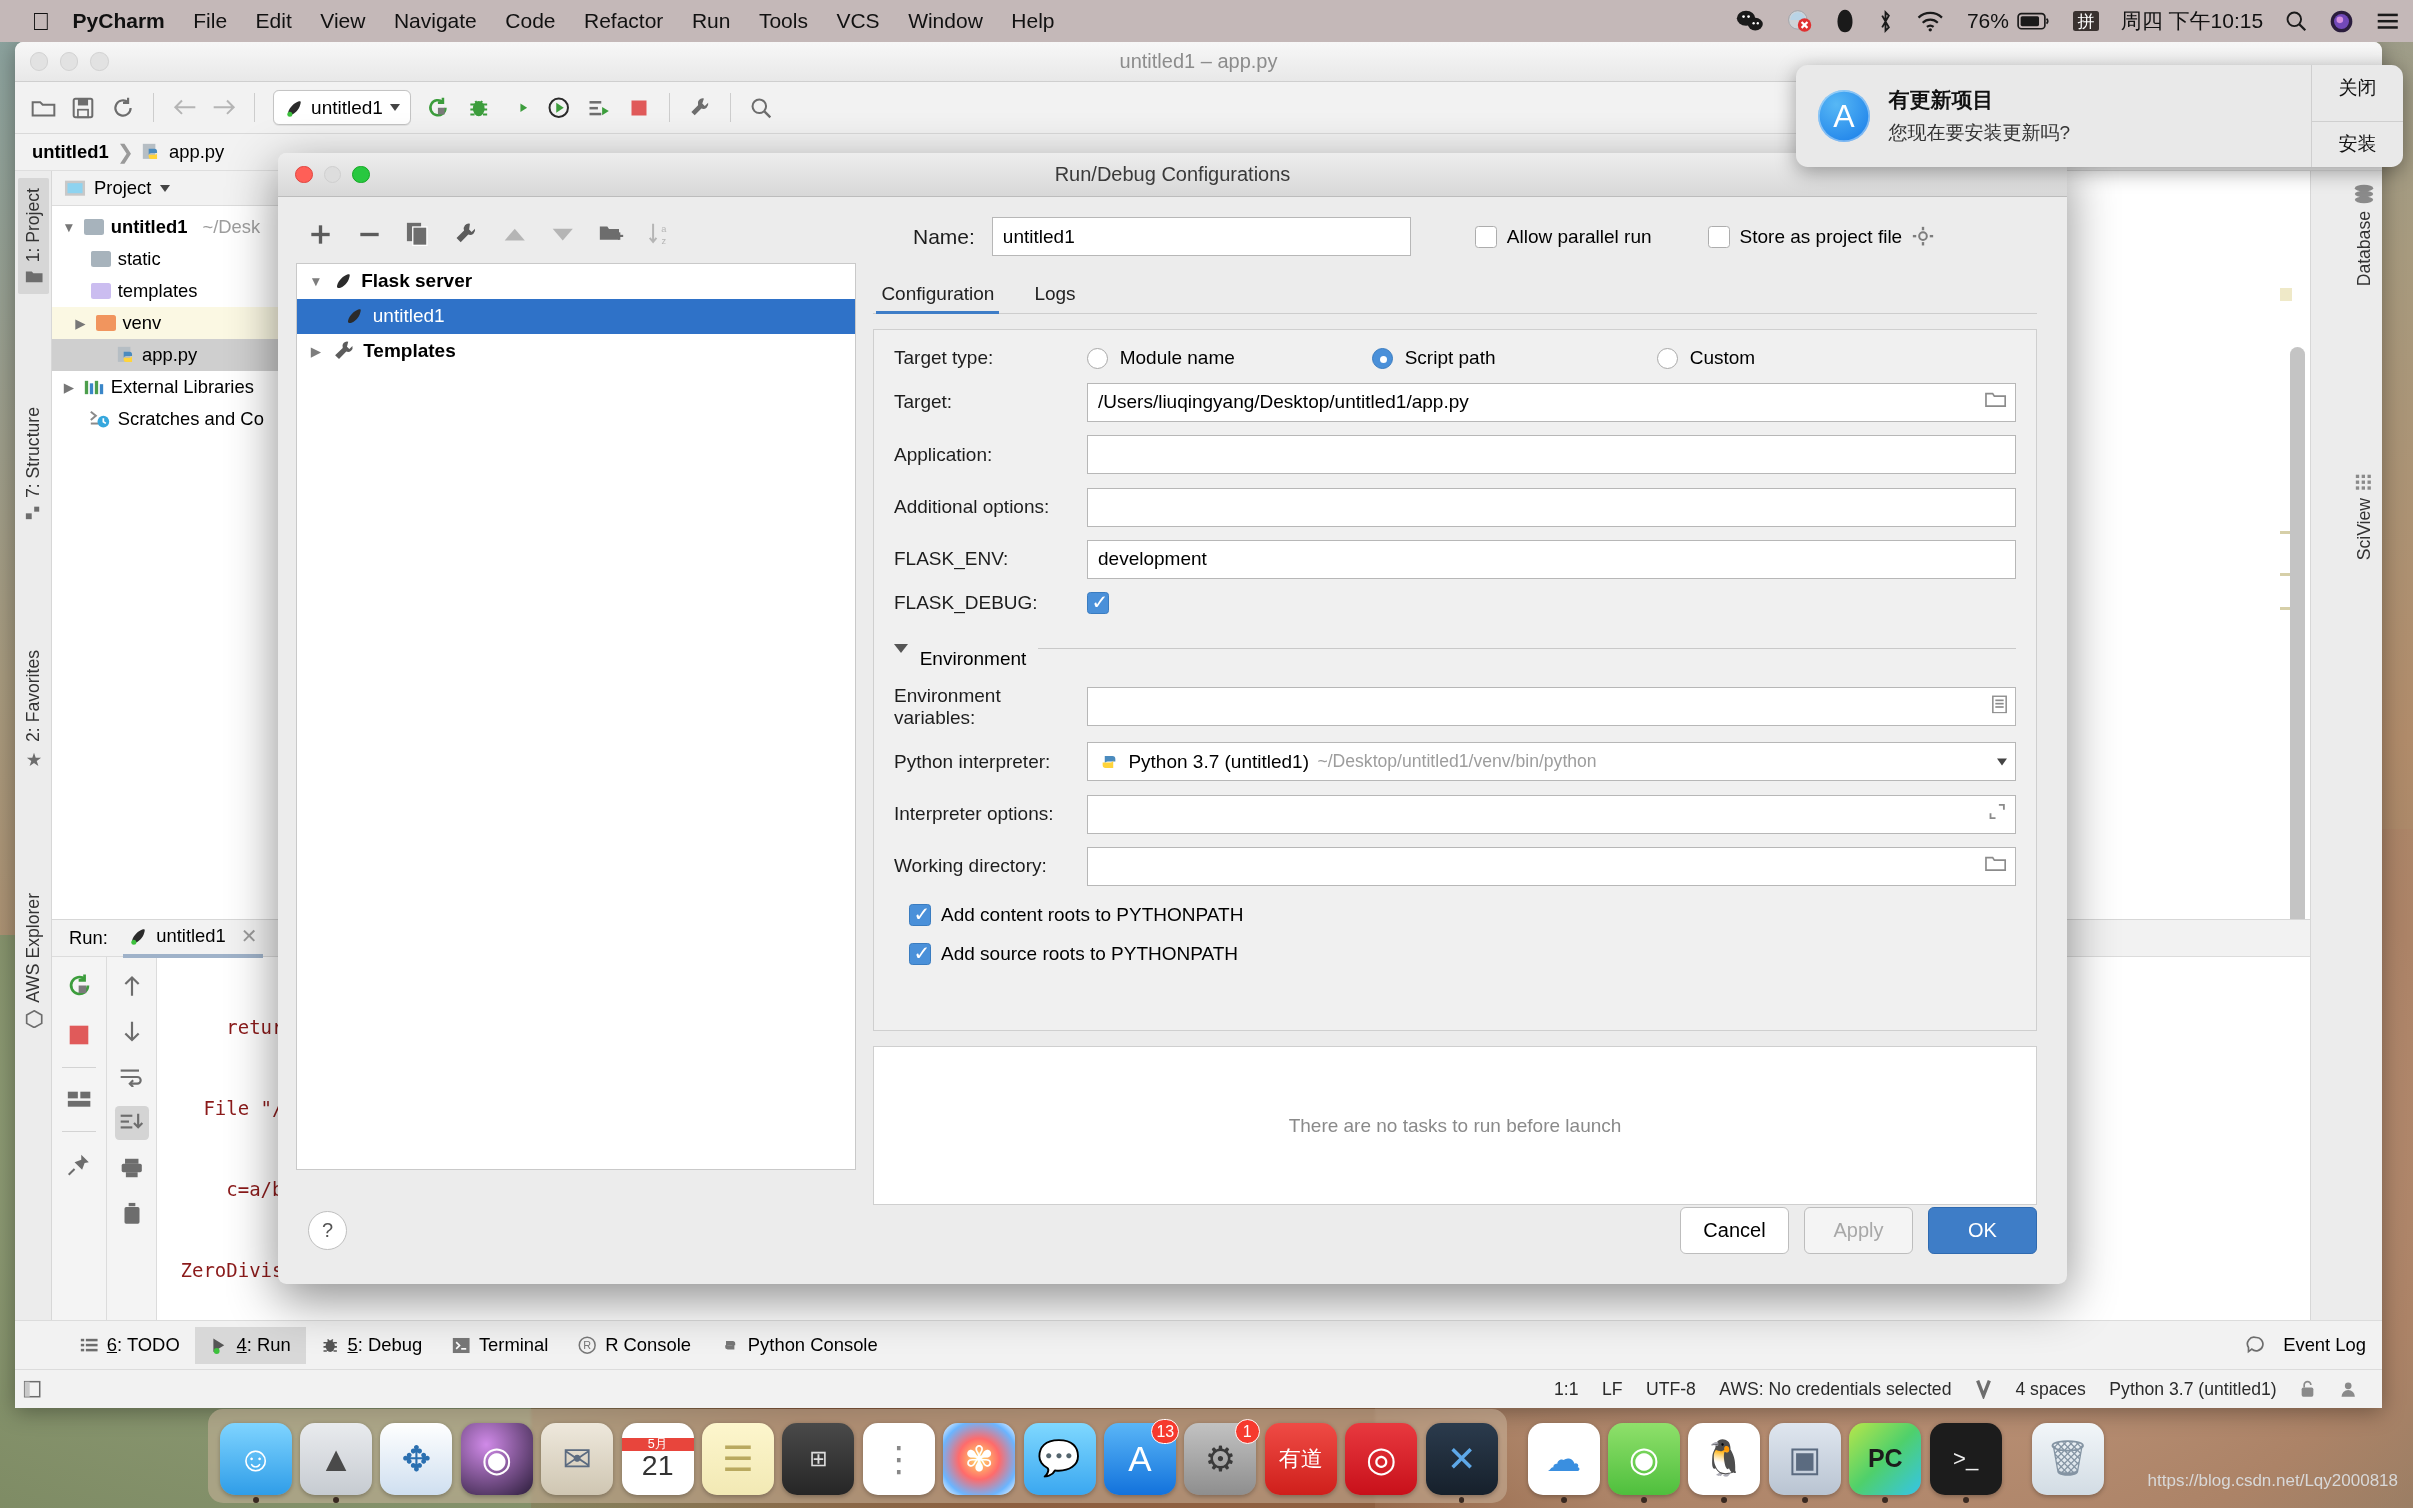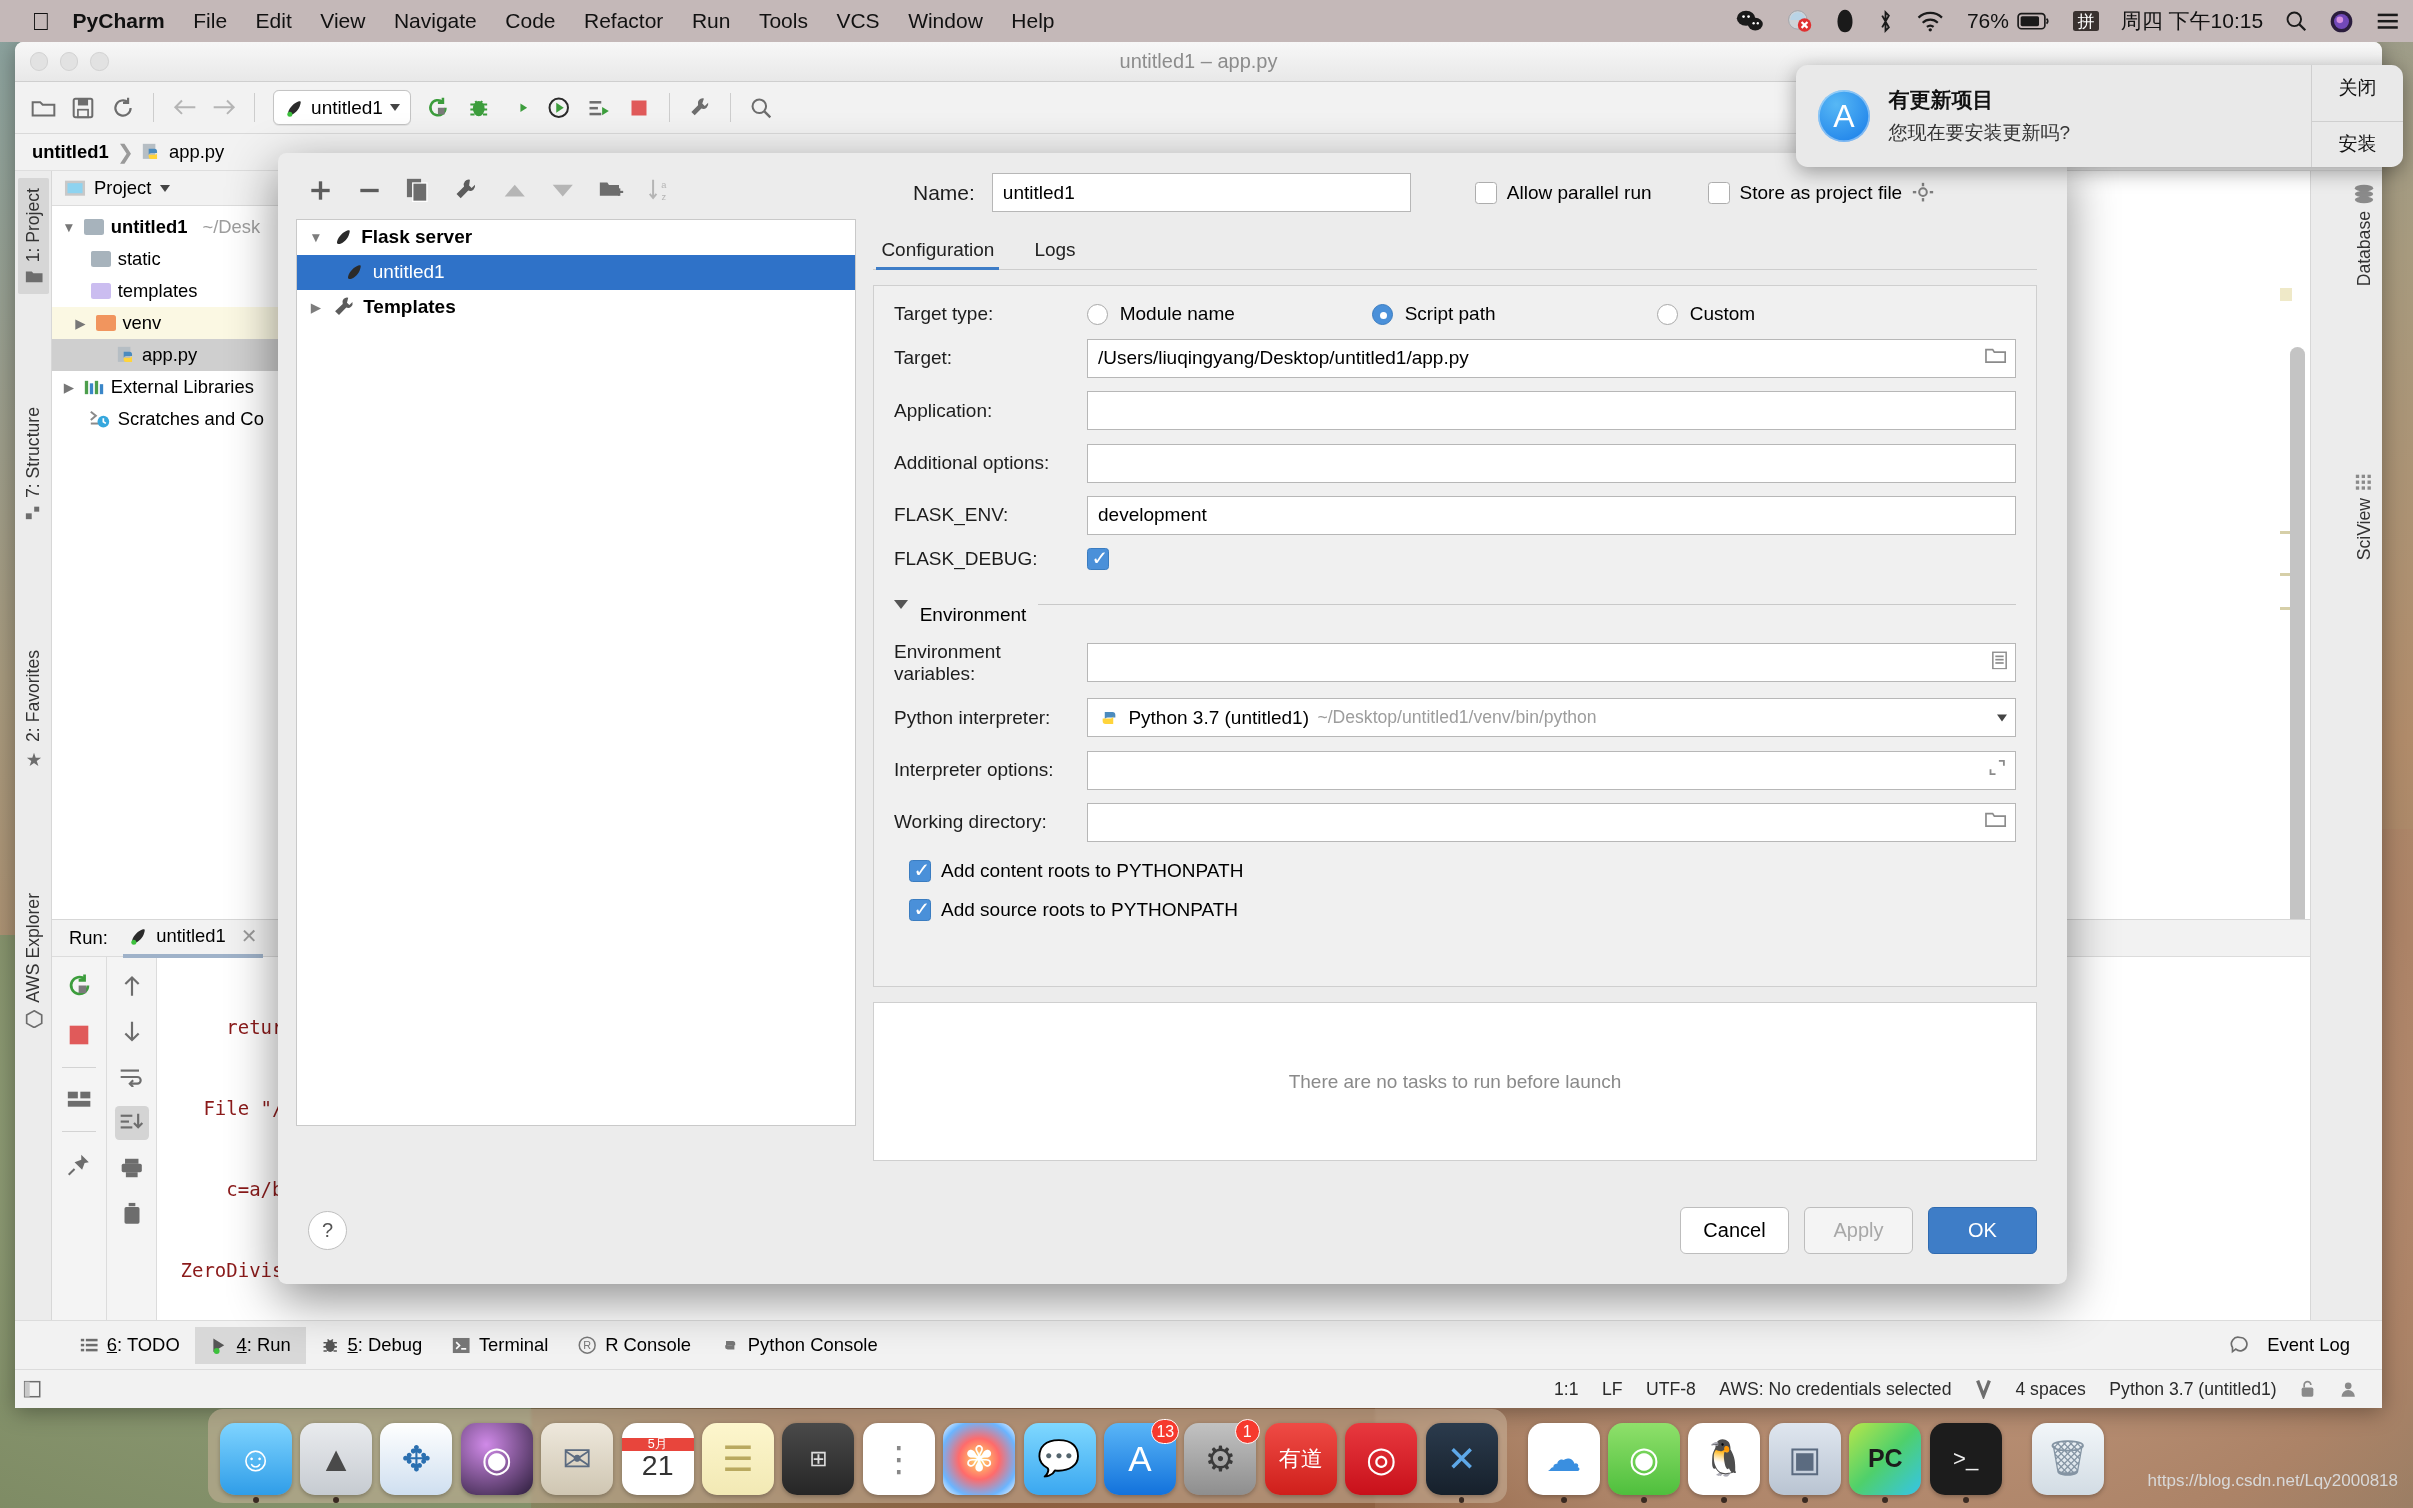--- a/index.html
+++ b/index.html
@@ -171,21 +171,21 @@
   
   .bottom-tabs {
     position:absolute; left:0; right:0; bottom:39px; height:49px;
     background:#f2f2f2; border-top:0.8px solid #dcdcdc;
     display:flex; align-items:center; padding-left:50px; gap:0;
     font-size:18.4px;
   }
   .bt { display:flex; align-items:center; gap:8.4px; padding:7.5px 15px; white-space:nowrap;}
   .bt.active { background:#d8d8d8; }
   .bt u { text-decoration: underline; }
-  .bt-right { margin-left:auto; display:flex; align-items:center; gap:17px; padding-right:32px; }
+  .bt-right { margin-left:auto; display:flex; align-items:center; gap:17px; padding-right:16px; }
 
   
   .statusbar {
     position:absolute; left:0; right:0; bottom:0; height:39px;
     background:#f2f2f2; border-top:0.8px solid #dcdcdc;
     display:flex; align-items:center; font-size:17.6px; color:#2b2b2b;
   }
   .sb-left { width:34px; display:flex; align-items:center; justify-content:center;}
   .sb-right { margin-left:auto; display:flex; align-items:center; gap:23.5px; padding-right:25px;}
 
@@ -886,20 +886,28 @@
           <svg width="18.4" height="18.4" viewBox="0 0 22 22">
               <circle cx="11" cy="7" r="4" fill="#8a8a8a"></circle>
               <path d="M3 20 a8 8 0 0 1 16 0z" fill="#8a8a8a"></path>
             </svg>
         </span>
       </div>
     </div>
   </div>
 
   <div class="dialog">
+    <div class="dlg-title">
+      <div class="dlg-traffic">
+        <div class="dt red"></div>
+        <div class="dt yel"></div>
+        <div class="dt grn"></div>
+      </div>
+      <div class="dlg-title-text">Run/Debug Configurations</div>
+    </div>
 
     <div class="dlg-body">
 
       <div class="dlg-left">
         <div class="cfg-toolbar">
           <span class="cfg-tb-icon">
             <svg width="25" height="25" viewBox="0 0 30 30">
                 <rect x="13" y="4" width="4" height="22" fill="#5c5c5c"></rect>
                 <rect x="4" y="13" width="22" height="4" fill="#5c5c5c"></rect>
               </svg>

